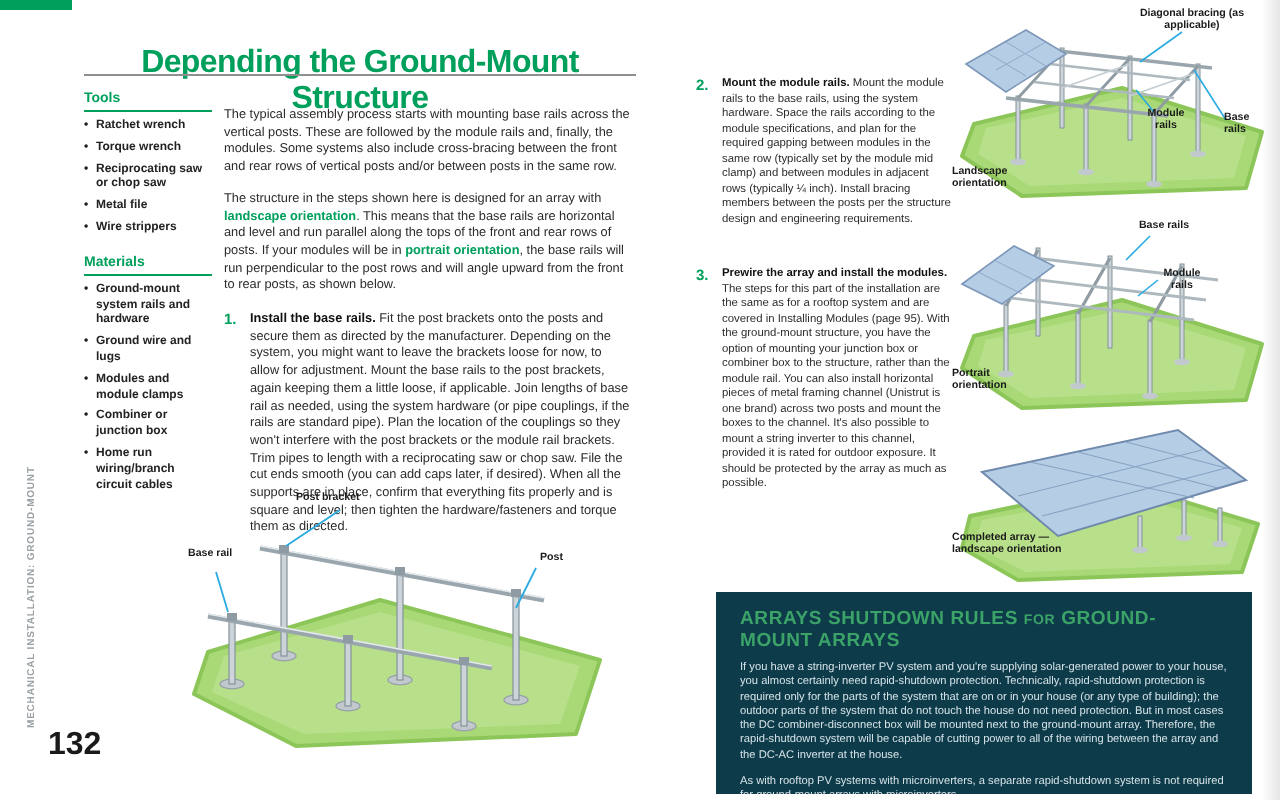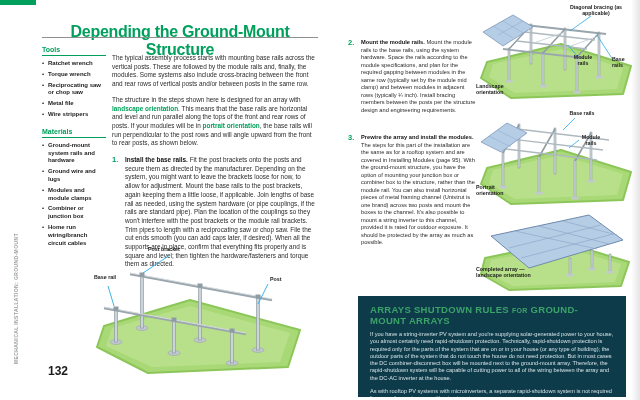--- a/index.html
+++ b/index.html
@@ -8,21 +8,21 @@
     font-family:"Liberation Sans", sans-serif;color:#2b2b2b;
   }
   .green-tab{position:absolute;left:0;top:0;width:36px;height:5px;background:#00a05c;}
   .right-edge{position:absolute;right:0;top:0;bottom:0;width:9px;
     background:linear-gradient(to right, rgba(0,0,0,0) 0%, rgba(0,0,0,0.10) 100%);}
   .spine{
     position:absolute;left:13px;top:252px;height:112px;
     writing-mode:vertical-rl;transform:rotate(180deg);
     font-size:5px;letter-spacing:.4px;color:#9aa0a4;font-weight:bold;white-space:nowrap;
   }
-  .page-num{position:absolute;left:48px;top:364px;font-size:12px;font-weight:bold;color:#1a1a1a;}
+  .page-num{position:absolute;left:24px;top:364px;font-size:16px;font-weight:bold;color:#1a1a1a;}
 
   .title{position:absolute;left:42px;top:12px;width:276px;text-align:center;
     font-size:16px;font-weight:bold;letter-spacing:-.3px;color:#00a05c;}
   .title-rule{position:absolute;left:42px;top:37px;width:276px;height:1px;background:#8f8f8f;}
 
   .sidebar{position:absolute;left:42px;top:46px;width:64px;}
   .side-head{color:#00a05c;font-size:7px;font-weight:bold;padding-bottom:2px;
     border-bottom:1.2px solid #00a05c;margin-bottom:4px;}
   .side-head.m{margin-top:9px;}
   .side-list{list-style:none;margin:0;padding:0;font-size:6px;line-height:7.8px;color:#222;}

